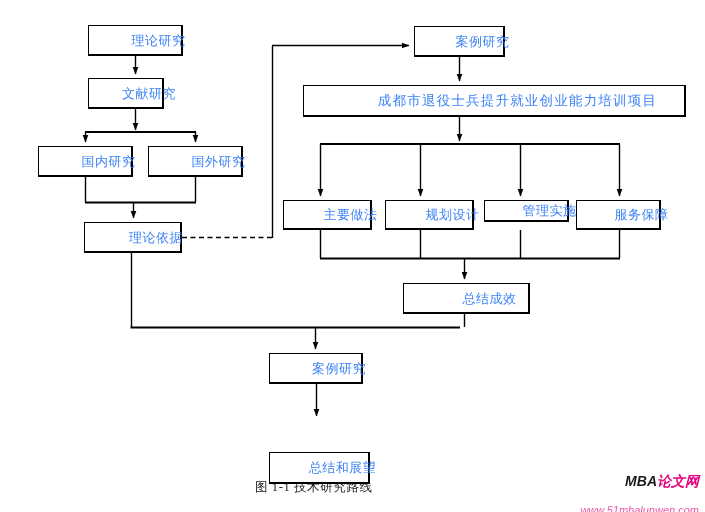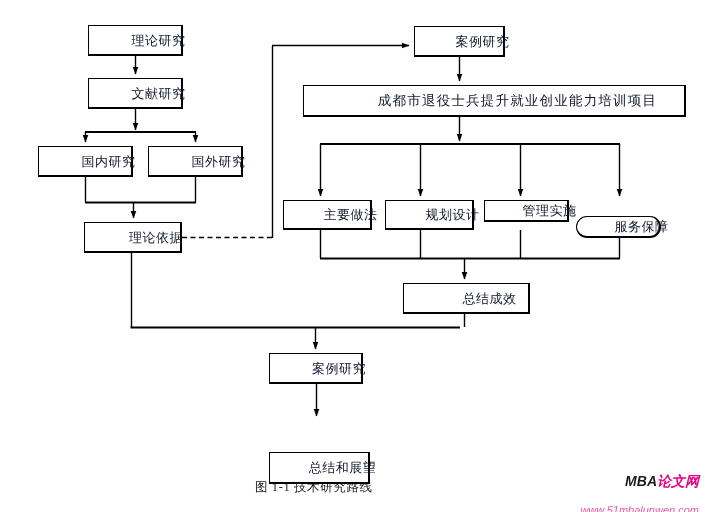--- a/index.html
+++ b/index.html
@@ -30,21 +30,21 @@
     box-sizing: border-box;
     background: #ffffff;
     border: 1px solid #000000;
     border-right-width: 2px;
     border-bottom-width: 2px;
     display: flex;
     align-items: center;
     justify-content: center;
     font-size: 13px;
     line-height: 1;
-    color: #0f172a;
+    color: #3b82f6;
     letter-spacing: 0.5px;
     white-space: nowrap;
     z-index: 2;
     padding-left: 47px;
   }
   .node.wide {
     font-size: 13.5px;
     letter-spacing: 1.2px;
   }
   #caption {
@@ -143,21 +143,21 @@
       <line x1="315.5" y1="327.5" x2="315.5" y2="349" marker-end="url(#arrow)"></line>
 
       <line x1="316.5" y1="384" x2="316.5" y2="416" marker-end="url(#arrow)"></line>
     </g>
   </svg>
 
   <div class="node" style="left:88px; top:25px; width:95px; height:31px;">
     <span>理论研究</span>
   </div>
 
-  <div class="node" style="left:88px; top:78px; width:95px; height:31px;">
+  <div class="node" style="left:88px; top:78px; width:76px; height:31px;">
     <span>文献研究</span>
   </div>
 
   <div class="node" style="left:38px; top:146px; width:95px; height:31px;">
     <span>国内研究</span>
   </div>
 
   <div class="node" style="left:148px; top:146px; width:95px; height:31px;">
     <span>国外研究</span>
   </div>
@@ -179,21 +179,21 @@
   </div>
 
   <div class="node" style="left:385px; top:200px; width:89px; height:30px;">
     <span>规划设计</span>
   </div>
 
   <div class="node" style="left:484px; top:200px; width:85px; height:22px;">
     <span>管理实施</span>
   </div>
 
-  <div class="node" style="left:576px; top:216px; width:85px; height:22px;border-radius:14px;">
+  <div class="node" style="left:576px; top:200px; width:85px; height:30px;">
     <span>服务保障</span>
   </div>
 
   <div class="node" style="left:403px; top:283px; width:127px; height:31px;">
     <span>总结成效</span>
   </div>
 
   <div class="node" style="left:269px; top:353px; width:94px; height:31px;">
     <span>案例研究</span>
   </div>

